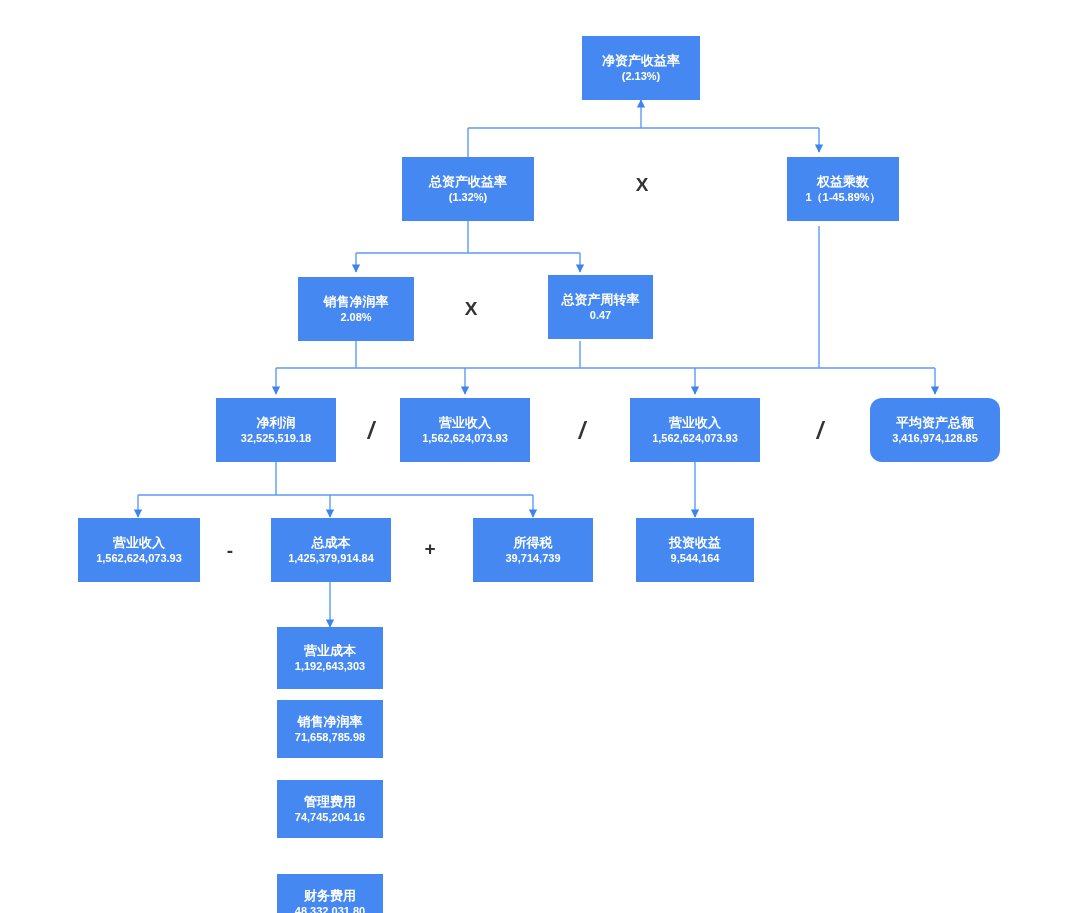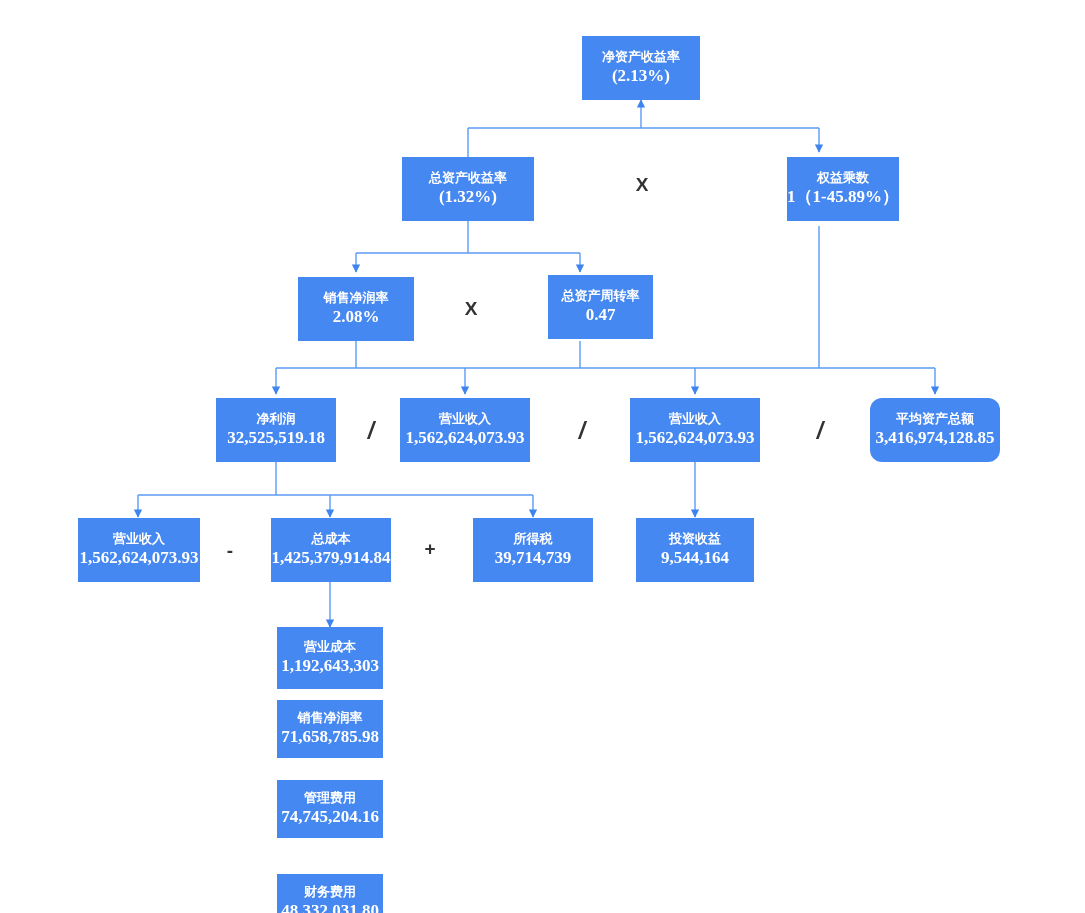--- a/index.html
+++ b/index.html
@@ -37,23 +37,22 @@
     text-align: center;
     line-height: 1.32;
     font-weight: bold;
     letter-spacing: 0px;
   }
   .node .n-title {
     font-size: 13px;
     white-space: nowrap;
   }
   .node .n-value {
-    font-size: 17px;
+    font-size: 11px;
     white-space: nowrap;
-    font-family: Liberation Serif, serif;
   }
   .op {
     position: absolute;
     color: #333333;
     font-weight: bold;
     font-size: 19px;
     font-family: "Liberation Sans", "DejaVu Sans", sans-serif;
     text-align: center;
     line-height: 1;
     user-select: none;

